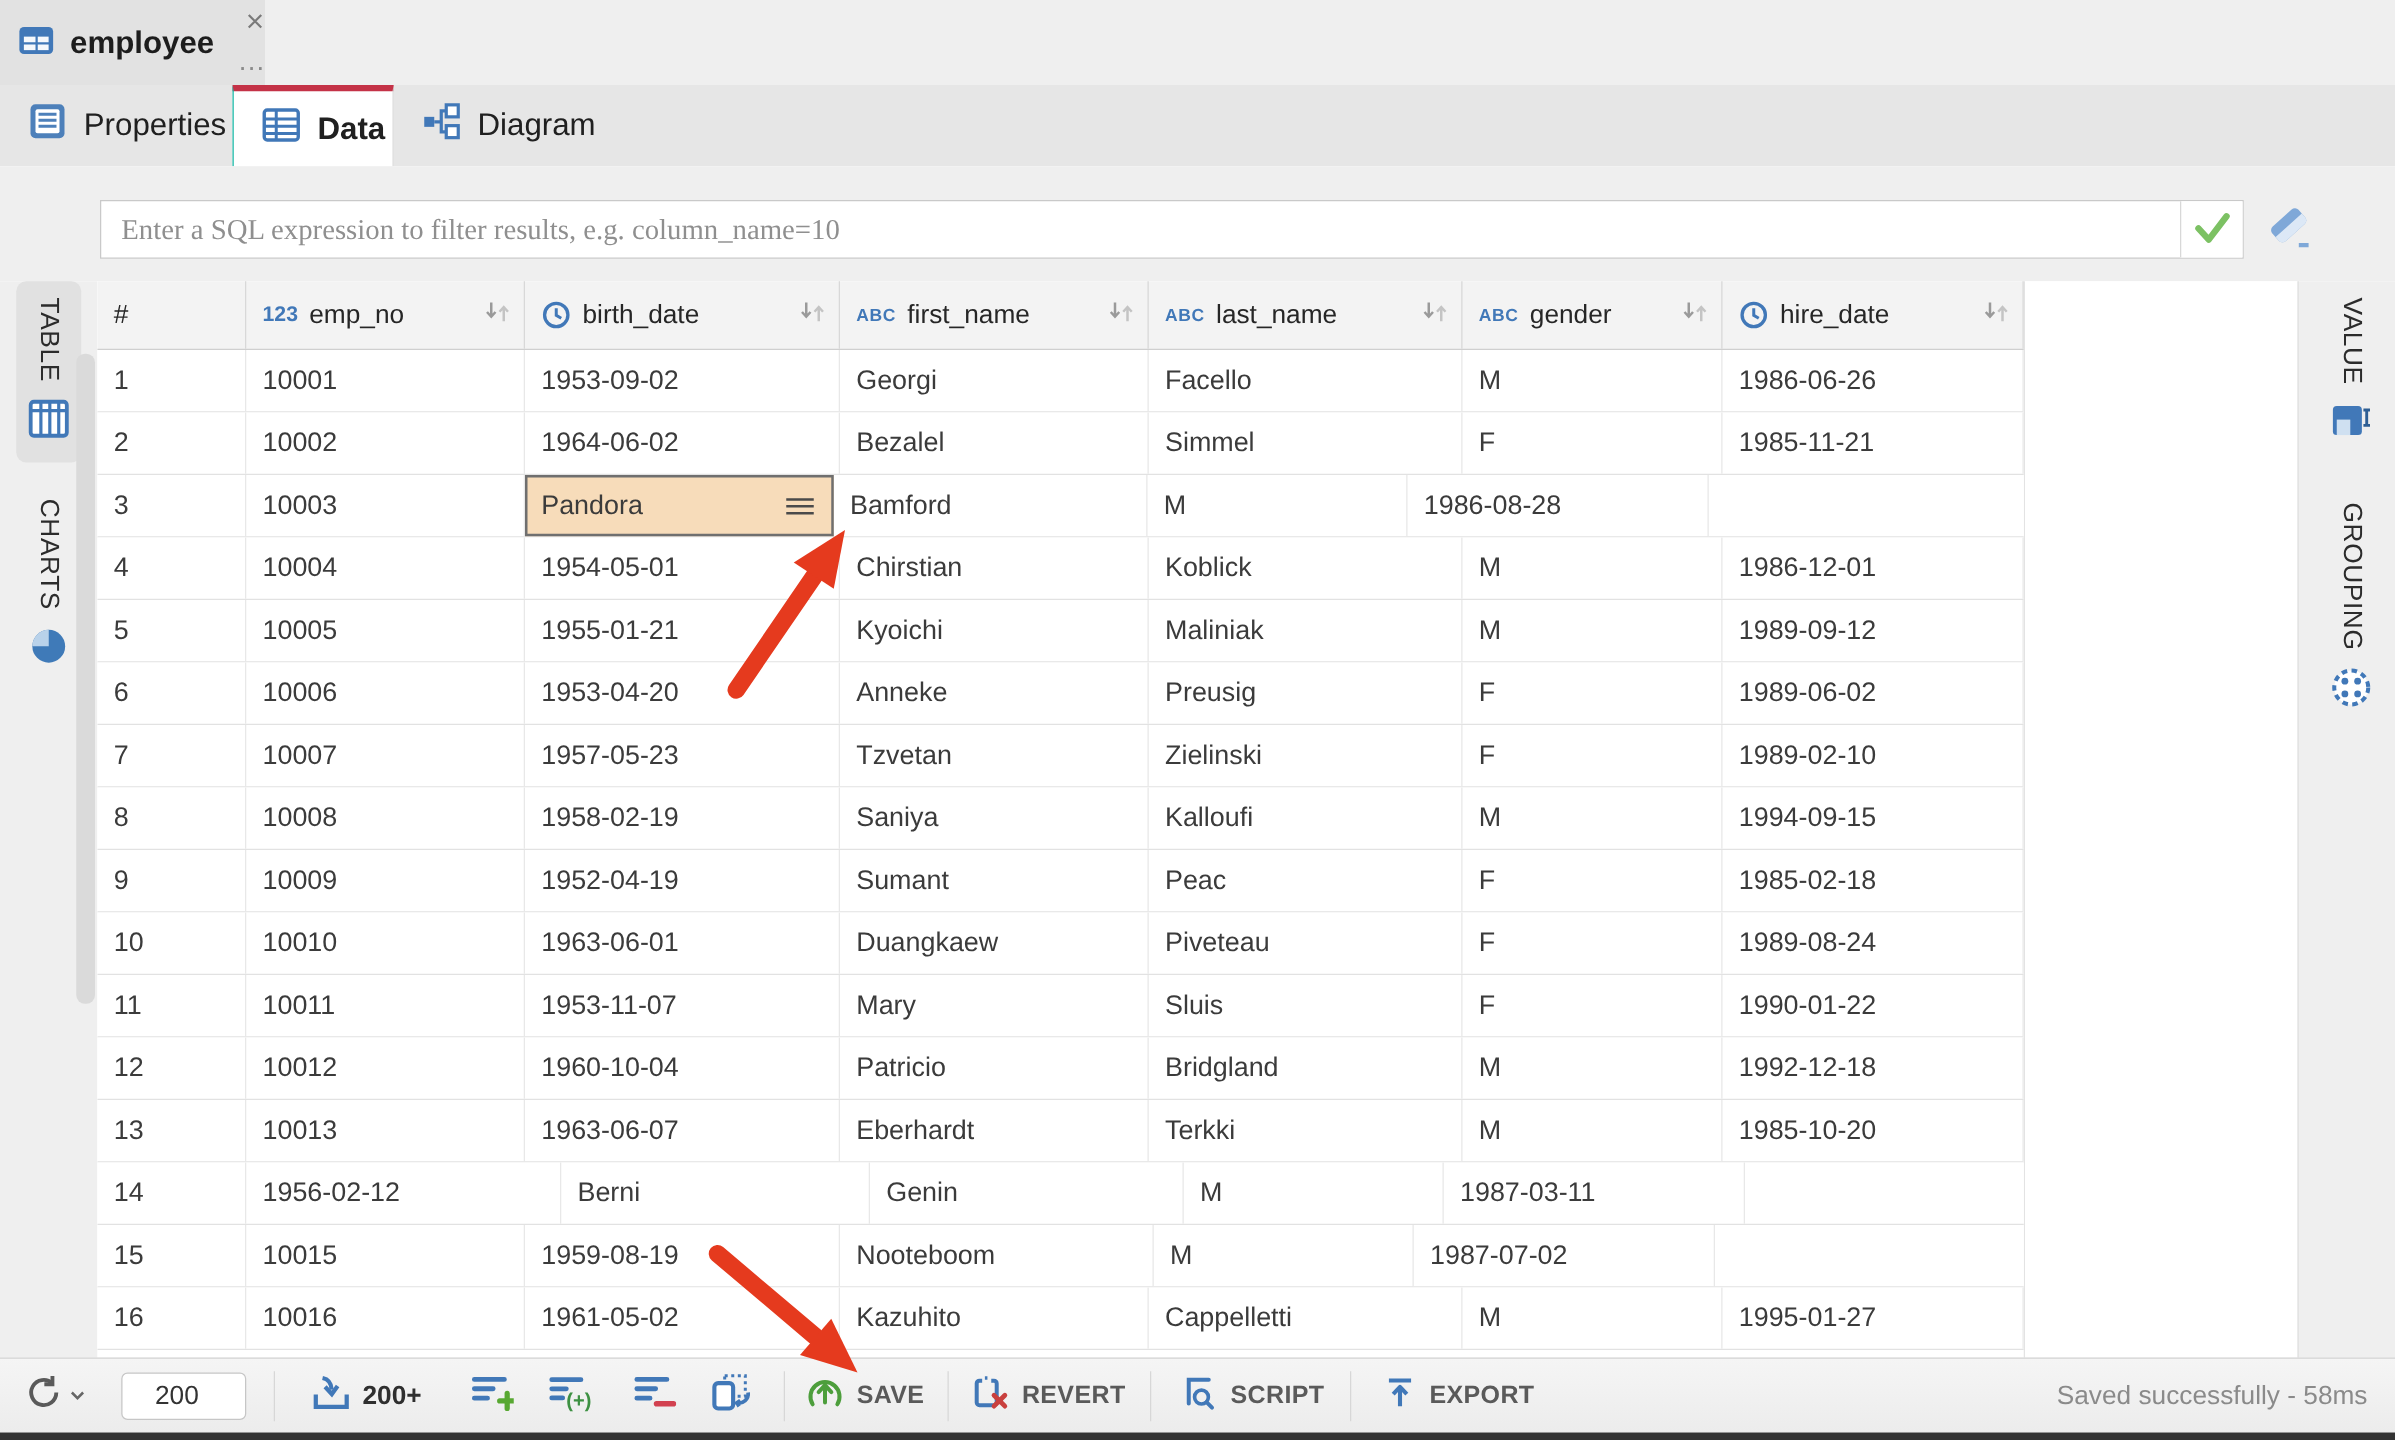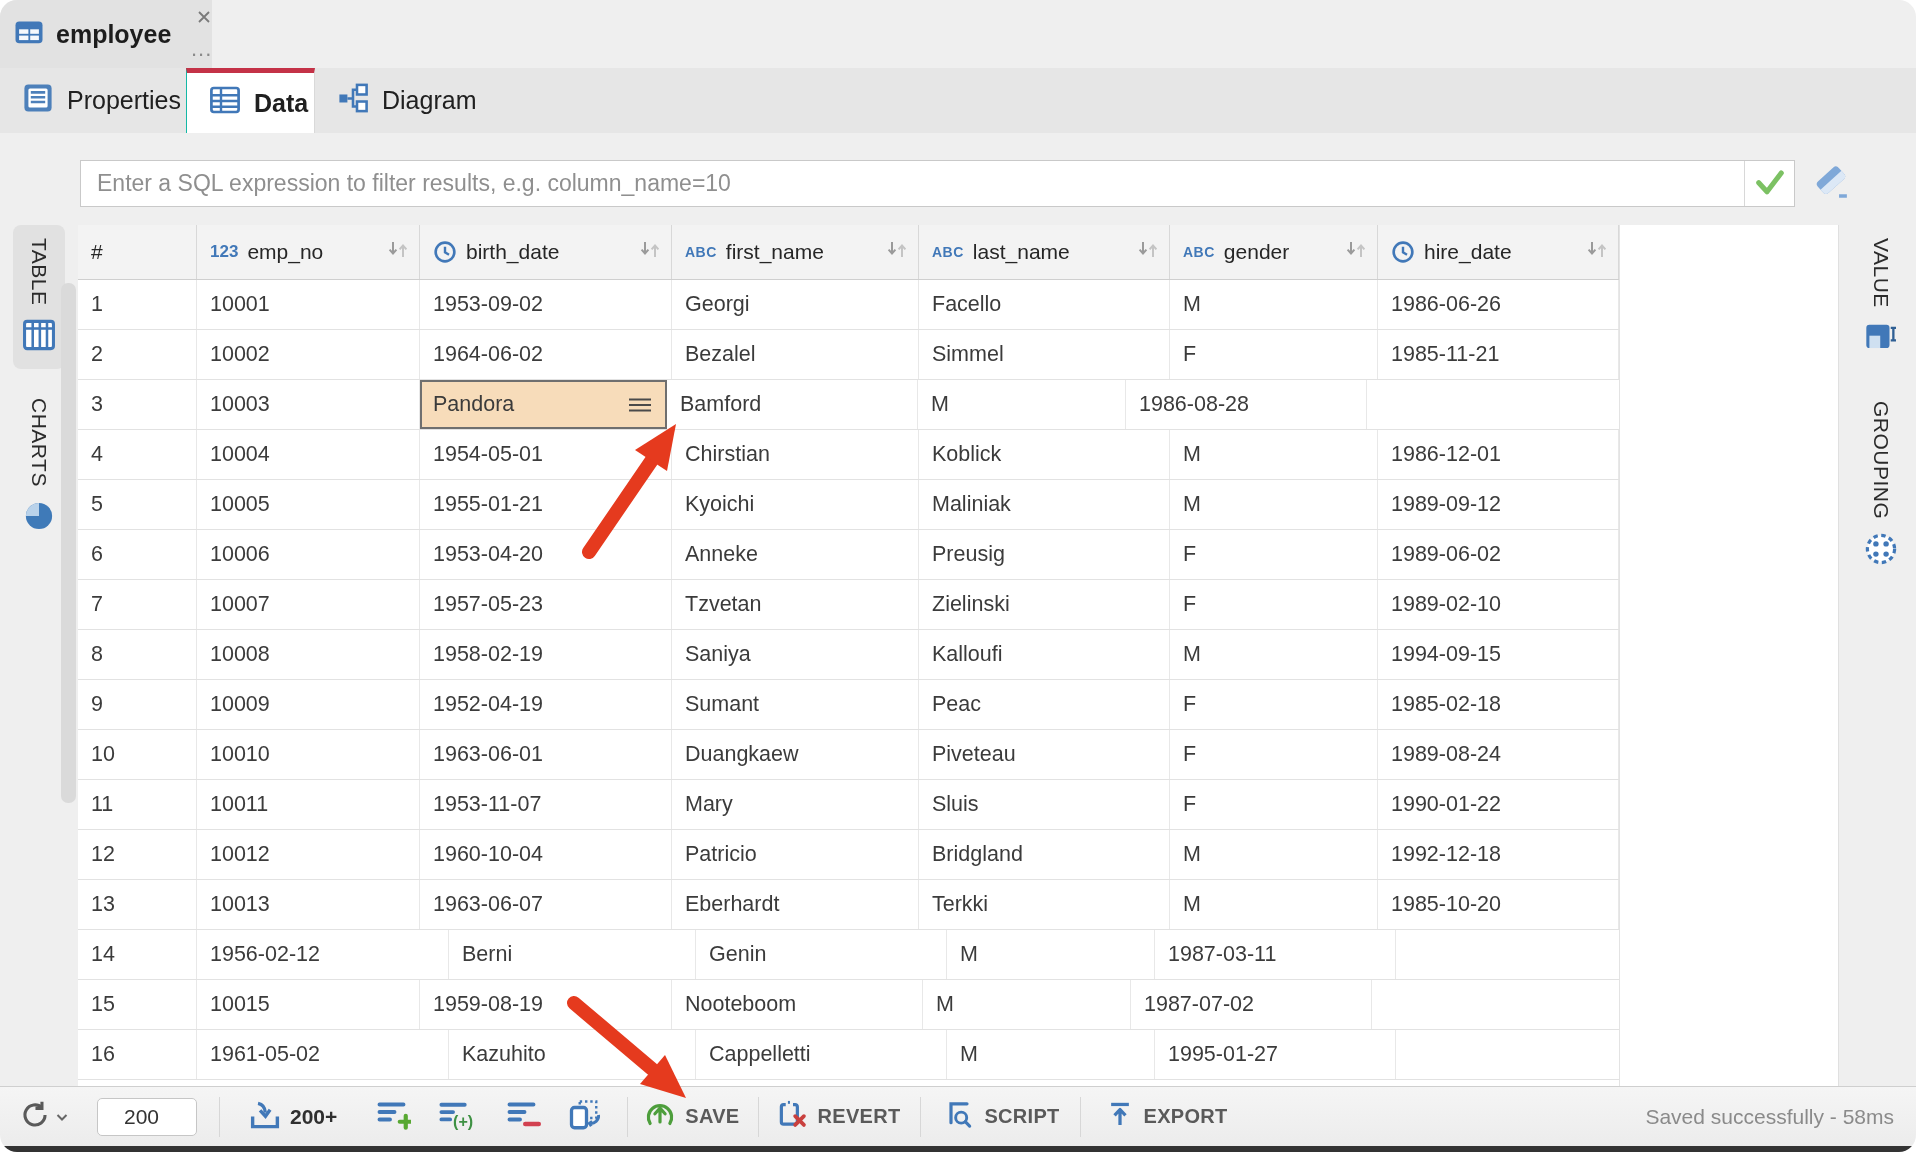--- a/index.html
+++ b/index.html
@@ -1,17 +1,17 @@
 <!DOCTYPE html>
 <html style="--accent-blue: #4178b8; --tab-active-red: #c43247; --selection-fill: #f7dcba; --arrow-red: #e53a1e; --check-green: #7cc163; --save-green: #4d9e3c; --status-gray: #8a8a8a;"><head>
 <meta charset="utf-8">
 <style>
   html,body{margin:0;padding:0;background:#fff;}
   .app{position:relative;width:1916px;height:1152px;overflow:hidden;background:#fff;
-       font-family:"Liberation Sans",sans-serif;color:#2e2e2e;border-radius:17px;}
+       font-family:"Liberation Sans",sans-serif;color:#2e2e2e;}
 
   
   .strip1{position:absolute;left:0;top:0;width:100%;height:68px;background:#efefef;}
   .doc-tab{position:absolute;left:0;top:0;width:212px;height:68px;background:#e2e2e2;
            display:flex;align-items:center;padding-left:14px;box-sizing:border-box;cursor:default;}
   .doc-tab .lbl{font-size:25px;font-weight:bold;color:#1d1d1d;margin-left:12px;}
   .tab-close{position:absolute;left:193px;top:6px;width:22px;height:22px;display:flex;align-items:center;justify-content:center;}
   .tab-more{position:absolute;left:191px;top:44px;width:26px;height:18px;color:#8a8a8a;font-size:22px;letter-spacing:1px;line-height:10px;}
 
   
@@ -20,21 +20,21 @@
           padding:0 22px;box-sizing:border-box;font-size:25px;color:#202020;}
   .subtab.t0{left:0;}
   .subtab.t1{left:186px;width:129px;background:#fff;border-top:5px solid var(--tab-active-red,#c43247);
              border-left:1px solid #14b8a6;border-right:1px solid #d9d9d9;font-weight:bold;}
   .subtab.t2{left:315px;}
 
   
   .filterrow{position:absolute;left:0;top:133px;width:100%;height:92px;background:#efefef;}
   .filterbox{position:absolute;left:80px;top:27px;width:1715px;height:47px;background:#fff;
              border:1px solid #c9c9c9;box-sizing:border-box;display:flex;align-items:stretch;}
-  .filterbox input{flex:1;border:none;outline:none;font-family:Liberation Sans, sans-serif;
+  .filterbox input{flex:1;border:none;outline:none;font-family:Liberation Serif, serif;
              font-size:23px;color:#0369a1;padding:0 16px;background:transparent;}
   .filterbox input::placeholder{color:#8f8f8f;}
   .filter-apply{width:50px;border:none;border-left:1px solid #d8d8d8;background:#fff;
              display:flex;align-items:center;justify-content:center;cursor:pointer;}
   .eraser-btn{position:absolute;left:1812px;top:33px;width:40px;height:36px;display:flex;align-items:center;justify-content:center;}
 
   
   .main{position:absolute;left:0;top:225px;width:100%;height:861px;background:#fff;}
   .side{position:absolute;top:0;height:100%;width:78px;background:#efefef;box-sizing:border-box;}
   .side.left{left:0;}
@@ -383,20 +383,21 @@
           <div class="row">
             <div class="cell" style="width: 119px;">15</div>
             <div class="cell" style="width: 223px;">10015</div>
             <div class="cell" style="width: 252px;">1959-08-19</div>
             <div class="cell" style="width: 251px;">Nooteboom</div>
             <div class="cell" style="width: 208px;">M</div>
             <div class="cell" style="width: 241px;">1987-07-02</div>
           </div>
           <div class="row">
             <div class="cell" style="width: 119px;">16</div>
+            <div class="cell" style="width: 223px;">10016</div>
             <div class="cell" style="width: 252px;">1961-05-02</div>
             <div class="cell" style="width: 247px;">Kazuhito</div>
             <div class="cell" style="width: 251px;">Cappelletti</div>
             <div class="cell" style="width: 208px;">M</div>
             <div class="cell" style="width: 241px;">1995-01-27</div>
           </div>
         </div>
     </div>
 
     <div class="side right">

